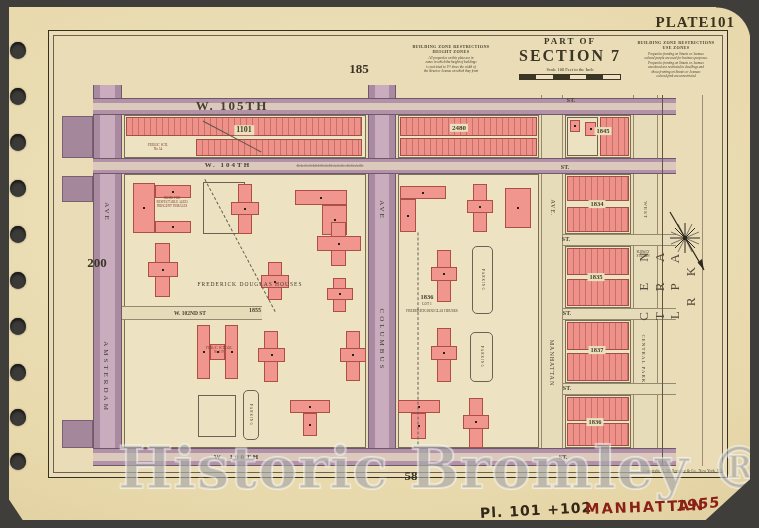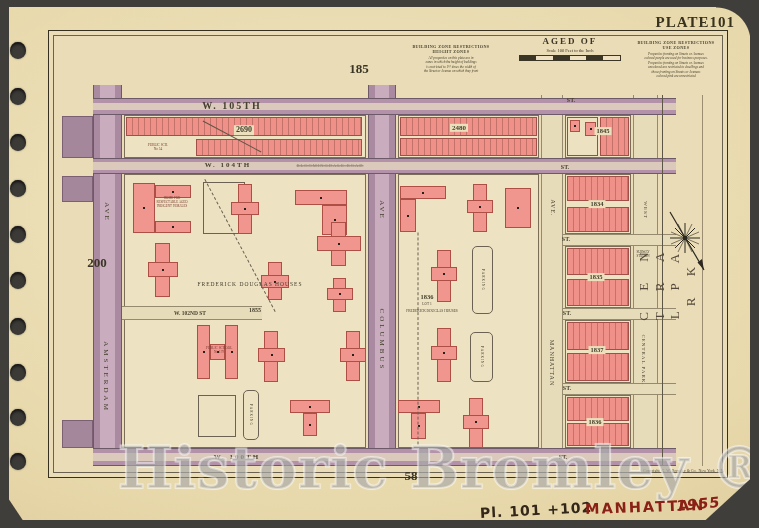--- a/index.html
+++ b/index.html
@@ -157,37 +157,37 @@
     <div class="bld c" style="left: 470px; top: 332px; width: 23px; height: 50px; border-radius: 5px;"></div>
     <div class="bld" style="left: 398px; top: 400px; width: 42px; height: 13px; border-radius: 0px;"></div>
     <div class="bld" style="left: 411px; top: 413px; width: 15px; height: 26px; border-radius: 0px;"></div>
     <div class="bld" style="left: 469px; top: 398px; width: 14px; height: 50px; border-radius: 0px;"></div>
     <div class="bld" style="left: 463px; top: 415px; width: 26px; height: 14px; border-radius: 0px;"></div>
     <div class="line" style="left: 476.5px; top: 280px; width: 371px; transform: rotate(90deg);"></div>
     <div class="line light" style="left: 516.5px; top: 280px; width: 371px; transform: rotate(90deg);"></div>
     <div class="line dash" style="left: 312px; top: 338px; width: 212px; transform: rotate(90deg);"></div>
     <div class="line dash" style="left: 165px; top: 245px; width: 150px; transform: rotate(62deg);"></div>
     <div class="line" style="left: 199px; top: 136px; width: 66px; transform: rotate(28deg);"></div>
-    <div class="lbl" style="left: 232px; top: 106px; font-size: 10px; transform: translate(-50%, -50%); letter-spacing: 2px; font-weight: 700;">W. 105TH</div>
+    <div class="lbl" style="left: 232px; top: 106px; font-size: 13px; transform: translate(-50%, -50%); letter-spacing: 2px; font-weight: 700;">W. 105TH</div>
     <div class="lbl" style="left: 571px; top: 101px; font-size: 6px; transform: translate(-50%, -50%); font-weight: 700;">ST.</div>
     <div class="lbl" style="left: 228px; top: 165px; font-size: 7px; transform: translate(-50%, -50%); letter-spacing: 2px; font-weight: 700;">W. 104TH</div>
     <div class="lbl" style="left: 330px; top: 166px; font-size: 4.5px; transform: translate(-50%, -50%); letter-spacing: 1px; opacity: 0.5; text-decoration: line-through;">BLOOMINGDALE ROAD</div>
     <div class="lbl" style="left: 565px; top: 168px; font-size: 6px; transform: translate(-50%, -50%); font-weight: 700;">ST.</div>
     <div class="lbl" style="left: 566px; top: 240px; font-size: 6px; transform: translate(-50%, -50%); font-weight: 700;">ST.</div>
     <div class="lbl" style="left: 567px; top: 314px; font-size: 6px; transform: translate(-50%, -50%); font-weight: 700;">ST.</div>
     <div class="lbl" style="left: 567px; top: 389px; font-size: 6px; transform: translate(-50%, -50%); font-weight: 700;">ST.</div>
     <div class="lbl" style="left: 237px; top: 457px; font-size: 7px; transform: translate(-50%, -50%); letter-spacing: 2px; font-weight: 700;">W. 100TH</div>
     <div class="lbl" style="left: 563px; top: 458px; font-size: 6px; transform: translate(-50%, -50%); font-weight: 700;">ST.</div>
     <div class="lbl" style="left: 190px; top: 313px; font-size: 5.5px; transform: translate(-50%, -50%); font-weight: 700;">W. 102ND ST</div>
     <div class="lbl" style="left: 255px; top: 311px; font-size: 6px; transform: translate(-50%, -50%); font-weight: 700;">1855</div>
     <div class="lbl" style="left: 250px; top: 284px; font-size: 5.5px; transform: translate(-50%, -50%); letter-spacing: 1px;">FREDERICK DOUGLAS HOUSES</div>
     <div class="lbl" style="left: 427px; top: 297px; font-size: 6.5px; transform: translate(-50%, -50%); font-weight: 700;">1836</div>
     <div class="lbl" style="left: 427px; top: 304px; font-size: 3.5px; transform: translate(-50%, -50%);">LOT 1</div>
     <div class="lbl" style="left: 432px; top: 311px; font-size: 3.5px; transform: translate(-50%, -50%);">FREDERICK DOUGLAS HOUSES</div>
-    <div class="lbl" style="left: 244px; top: 130px; font-size: 8px; transform: translate(-50%, -50%); font-weight: 700; background: rgb(236, 223, 188); padding: 0px 2px;">2690</div>
+    <div class="lbl" style="left: 244px; top: 130px; font-size: 8px; transform: translate(-50%, -50%); font-weight: 700; background: rgb(236, 223, 188); padding: 0px 2px;">1101</div>
     <div class="lbl" style="left: 459px; top: 128px; font-size: 7px; transform: translate(-50%, -50%); font-weight: 700; background: rgb(236, 223, 188); padding: 0px 2px;">2480</div>
     <div class="lbl" style="left: 603px; top: 131px; font-size: 6.5px; transform: translate(-50%, -50%); font-weight: 700; background: rgb(236, 223, 188); padding: 0px 2px;">1845</div>
     <div class="lbl" style="left: 597px; top: 204px; font-size: 6.5px; transform: translate(-50%, -50%); font-weight: 700; background: rgb(236, 223, 188); padding: 0px 2px;">1834</div>
     <div class="lbl" style="left: 596px; top: 277px; font-size: 6.5px; transform: translate(-50%, -50%); font-weight: 700; background: rgb(236, 223, 188); padding: 0px 2px;">1835</div>
     <div class="lbl" style="left: 597px; top: 350px; font-size: 6.5px; transform: translate(-50%, -50%); font-weight: 700; background: rgb(236, 223, 188); padding: 0px 2px;">1837</div>
     <div class="lbl" style="left: 595px; top: 422px; font-size: 6.5px; transform: translate(-50%, -50%); font-weight: 700; background: rgb(236, 223, 188); padding: 0px 2px;">1836</div>
     <div class="lbl" style="left: 107px; top: 212px; font-size: 7px; transform: translate(-50%, -50%) rotate(90deg); letter-spacing: 2px;">AVE</div>
     <div class="lbl" style="left: 106px; top: 377px; font-size: 7px; transform: translate(-50%, -50%) rotate(90deg); letter-spacing: 3px;">AMSTERDAM</div>
     <div class="lbl" style="left: 382px; top: 210px; font-size: 7px; transform: translate(-50%, -50%) rotate(90deg); letter-spacing: 2px;">AVE</div>
     <div class="lbl" style="left: 382px; top: 340px; font-size: 7px; transform: translate(-50%, -50%) rotate(90deg); letter-spacing: 3px;">COLUMBUS</div>
@@ -211,21 +211,22 @@
   </div>
 <div class="frame-outer"></div>
 <div class="frame-inner"></div>
 
 <div class="plate">PLATE101</div>
 <div class="ref ref-top">185</div>
 <div class="ref ref-left">200</div>
 <div class="ref ref-bottom">58</div>
 
 <div class="titleblock">
-  <div class="part-of">AGED OF</div>
+  <div class="part-of">PART OF</div>
+  <div class="section">SECTION 7</div>
   <div class="scaletxt">Scale 100 Feet to the Inch</div>
   <div class="scalebar"></div>
 </div>
 
 <div class="zone zone-left">
   <div class="zt">BUILDING ZONE RESTRICTIONS</div>
   <div class="zt">HEIGHT ZONES</div>
   <div class="zb">All properties on this plate are in
 zones in which the height of buildings
 is restricted to 1½ times the width of

